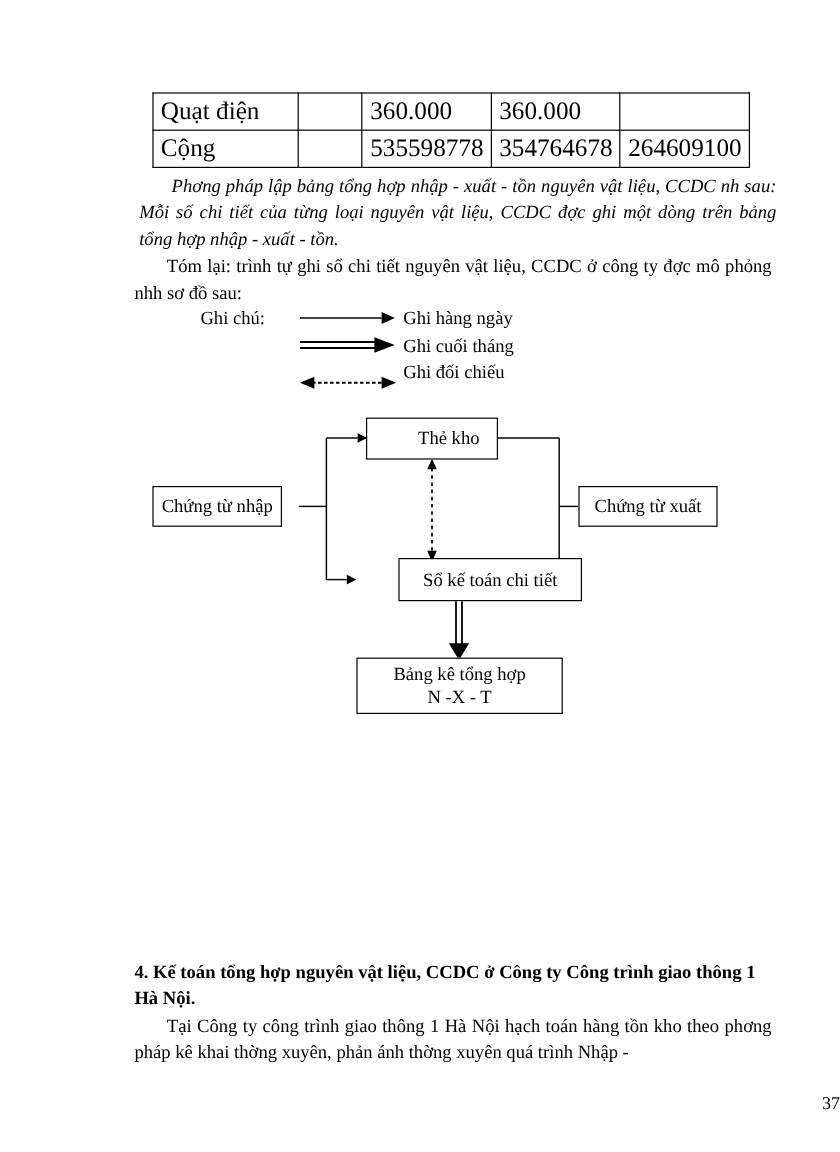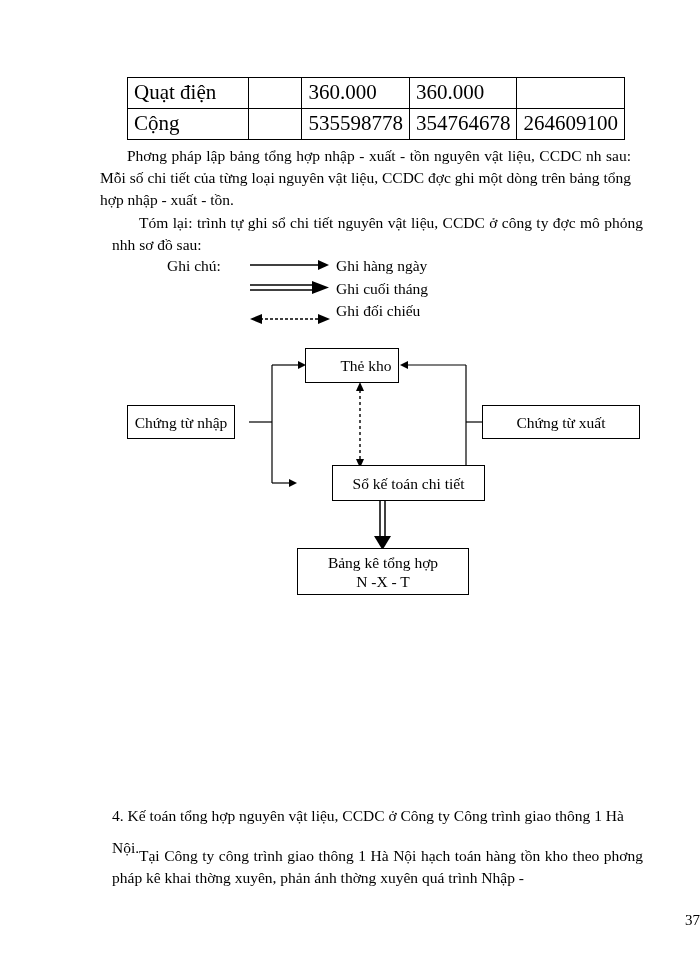--- a/index.html
+++ b/index.html
@@ -47,21 +47,21 @@
 
   
   .para {
     position: absolute;
     font-size: 15.5px;
     line-height: 22px;
     text-align: justify;
     text-justify: inter-word;
     color: #000;
   }
-  .para.p1 { left: 100px; top: 145px; width: 531px; }
+  .para.p1 { left: 116px; top: 145px; width: 531px; font-style: italic; }
   .para.p2 { left: 112px; top: 212px; width: 531px; }
   .indent { display: inline-block; width: 27px; }
 
   
   .legend-label {
     position: absolute;
     left: 143px;
     top: 257px;
     font-size: 15.5px;
     margin-left: 24px;
@@ -98,43 +98,43 @@
     background: #fff;
     box-sizing: border-box;
     display: flex;
     align-items: center;
     justify-content: center;
     text-align: center;
     font-size: 15.5px;
     line-height: 19px;
     z-index: 3;
   }
-  .box-the-kho      { left: 195px; top: 8px;   width: 94px;  height: 35px; padding-left: 28px; }
+  .box-the-kho      { left: 195px; top: 8px;   width: 110px;  height: 35px; padding-left: 28px; }
   .box-ct-nhap      { left: 17px;  top: 65px;  width: 108px; height: 34px; }
-  .box-ct-xuat      { left: 372px; top: 65px;  width: 158px; height: 34px; }
+  .box-ct-xuat      { left: 372px; top: 65px;  width: 116px; height: 34px; }
   .box-so-ke-toan   { left: 186px; top: 125px; width: 153px; height: 36px; margin-left: 36px; }
   .box-bang-ke      { left: 187px; top: 208px; width: 172px; height: 47px; }
 
   .flow svg {
     position: absolute;
     left: 0; top: 0;
     width: 530px;
     height: 265px;
     z-index: 1;
   }
 
   
   .heading {
     position: absolute;
     left: 112px;
     top: 800px;
     width: 531px;
     font-size: 15.5px;
-    font-weight: normal;
-    line-height: 32px;
+    font-weight: bold;
+    line-height: 22px;
   }
   .para.p3 { left: 112px; top: 845px; width: 531px; }
 
   .page-number {
     position: absolute;
     left: 0;
     top: 912px;
     width: 700px;
     text-align: right;
     font-size: 15px;

